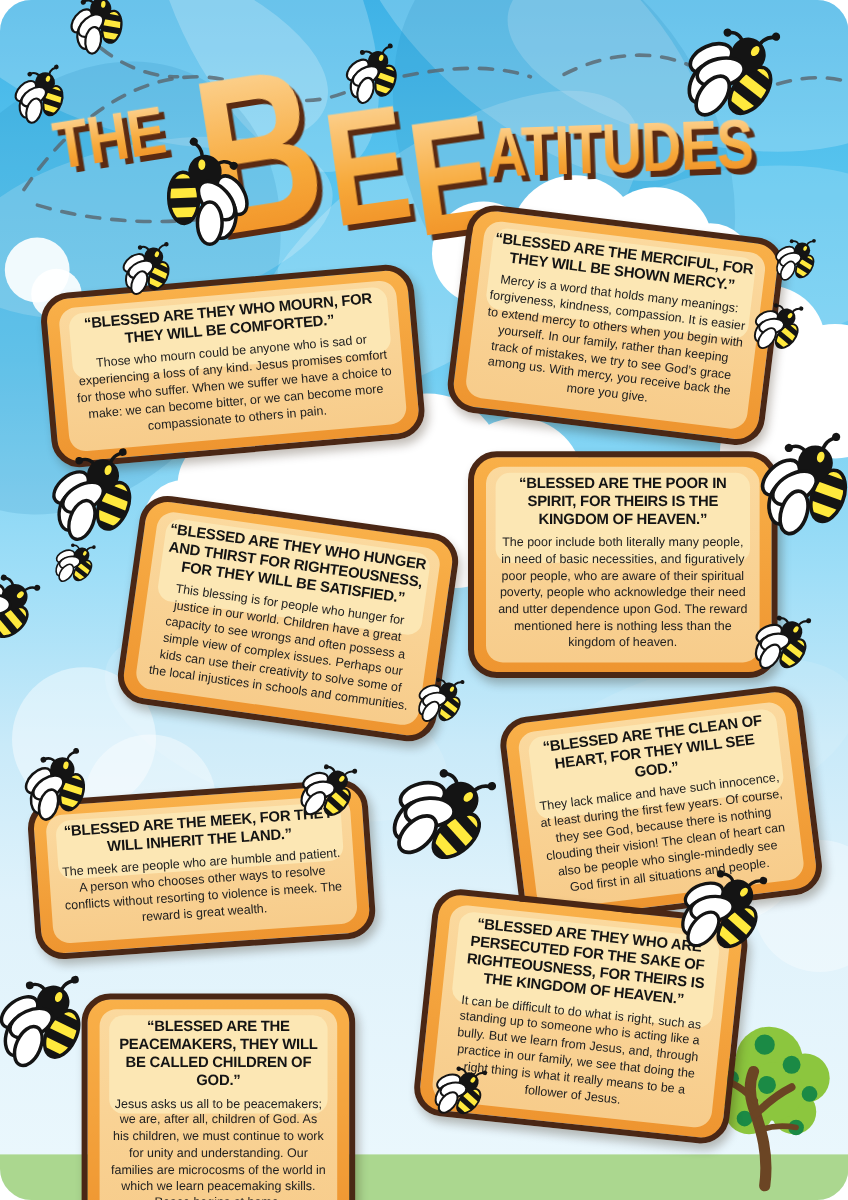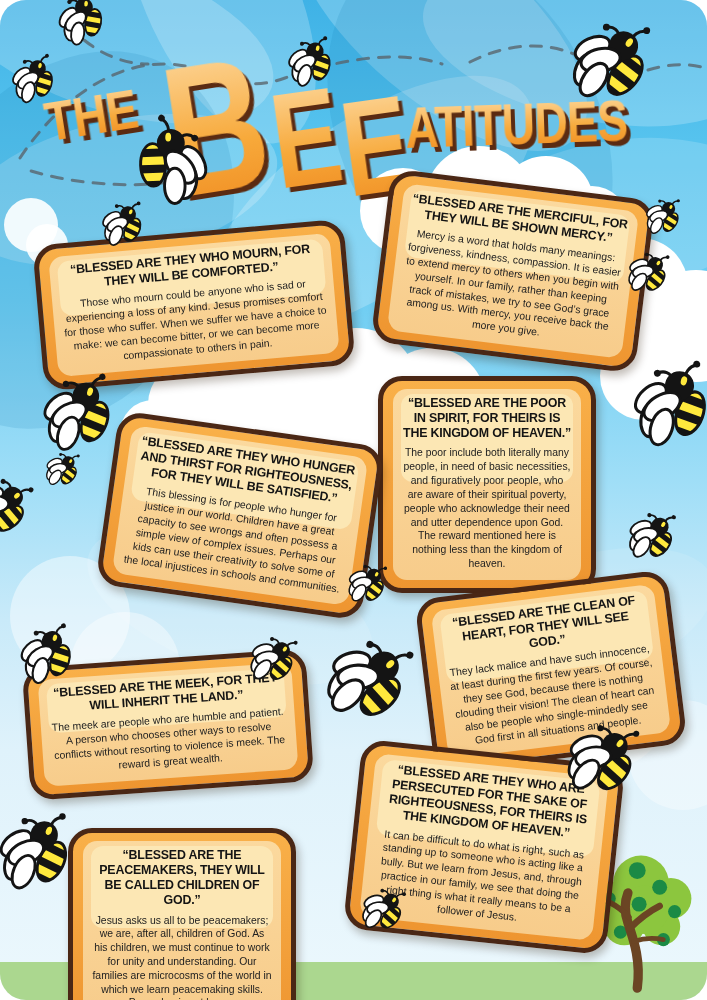--- a/index.html
+++ b/index.html
@@ -136,21 +136,21 @@
         <div class="card-title">“BLESSED ARE THEY WHO MOURN, FOR THEY WILL BE COMFORTED.”</div>
     <div class="card-body">Those who mourn could be anyone who is sad or experiencing a loss of any kind. Jesus promises comfort for those who suffer. When we suffer we have a choice to make: we can become bitter, or we can become more compassionate to others in pain.</div>
       </div>
   </div>
   <div class="card" style="left:380px;top:184px;width:266px;transform:rotate(7deg)">
     <div class="panel">
         <div class="card-title">“BLESSED ARE THE MERCIFUL, FOR THEY WILL BE SHOWN MERCY.”</div>
     <div class="card-body">Mercy is a word that holds many meanings: forgiveness, kindness, compassion. It is easier to extend mercy to others when you begin with yourself. In our family, rather than keeping track of mistakes, we try to see God’s grace among us. With mercy, you receive back the more you give.</div>
       </div>
   </div>
-  <div class="card" style="left:378px;top:376px;width:218px">
+  <div class="card" style="left:390px;top:376px;width:258px">
     <div class="panel">
         <div class="card-title">“BLESSED ARE THE POOR IN SPIRIT, FOR THEIRS IS THE KINGDOM OF HEAVEN.”</div>
     <div class="card-body">The poor include both literally many people, in need of basic necessities, and figuratively poor people, who are aware of their spiritual poverty, people who acknowledge their need and utter dependence upon God. The reward mentioned here is nothing less than the kingdom of heaven.</div>
       </div>
   </div>
   <div class="card" style="left:106px;top:428px;width:268px;transform:rotate(8deg)">
     <div class="panel">
         <div class="card-title">“BLESSED ARE THEY WHO HUNGER AND THIRST FOR RIGHTEOUSNESS, FOR THEY WILL BE SATISFIED.”</div>
     <div class="card-body">This blessing is for people who hunger for justice in our world. Children have a great capacity to see wrongs and often possess a simple view of complex issues. Perhaps our kids can use their creativity to solve some of the local injustices in schools and communities.</div>
       </div>

